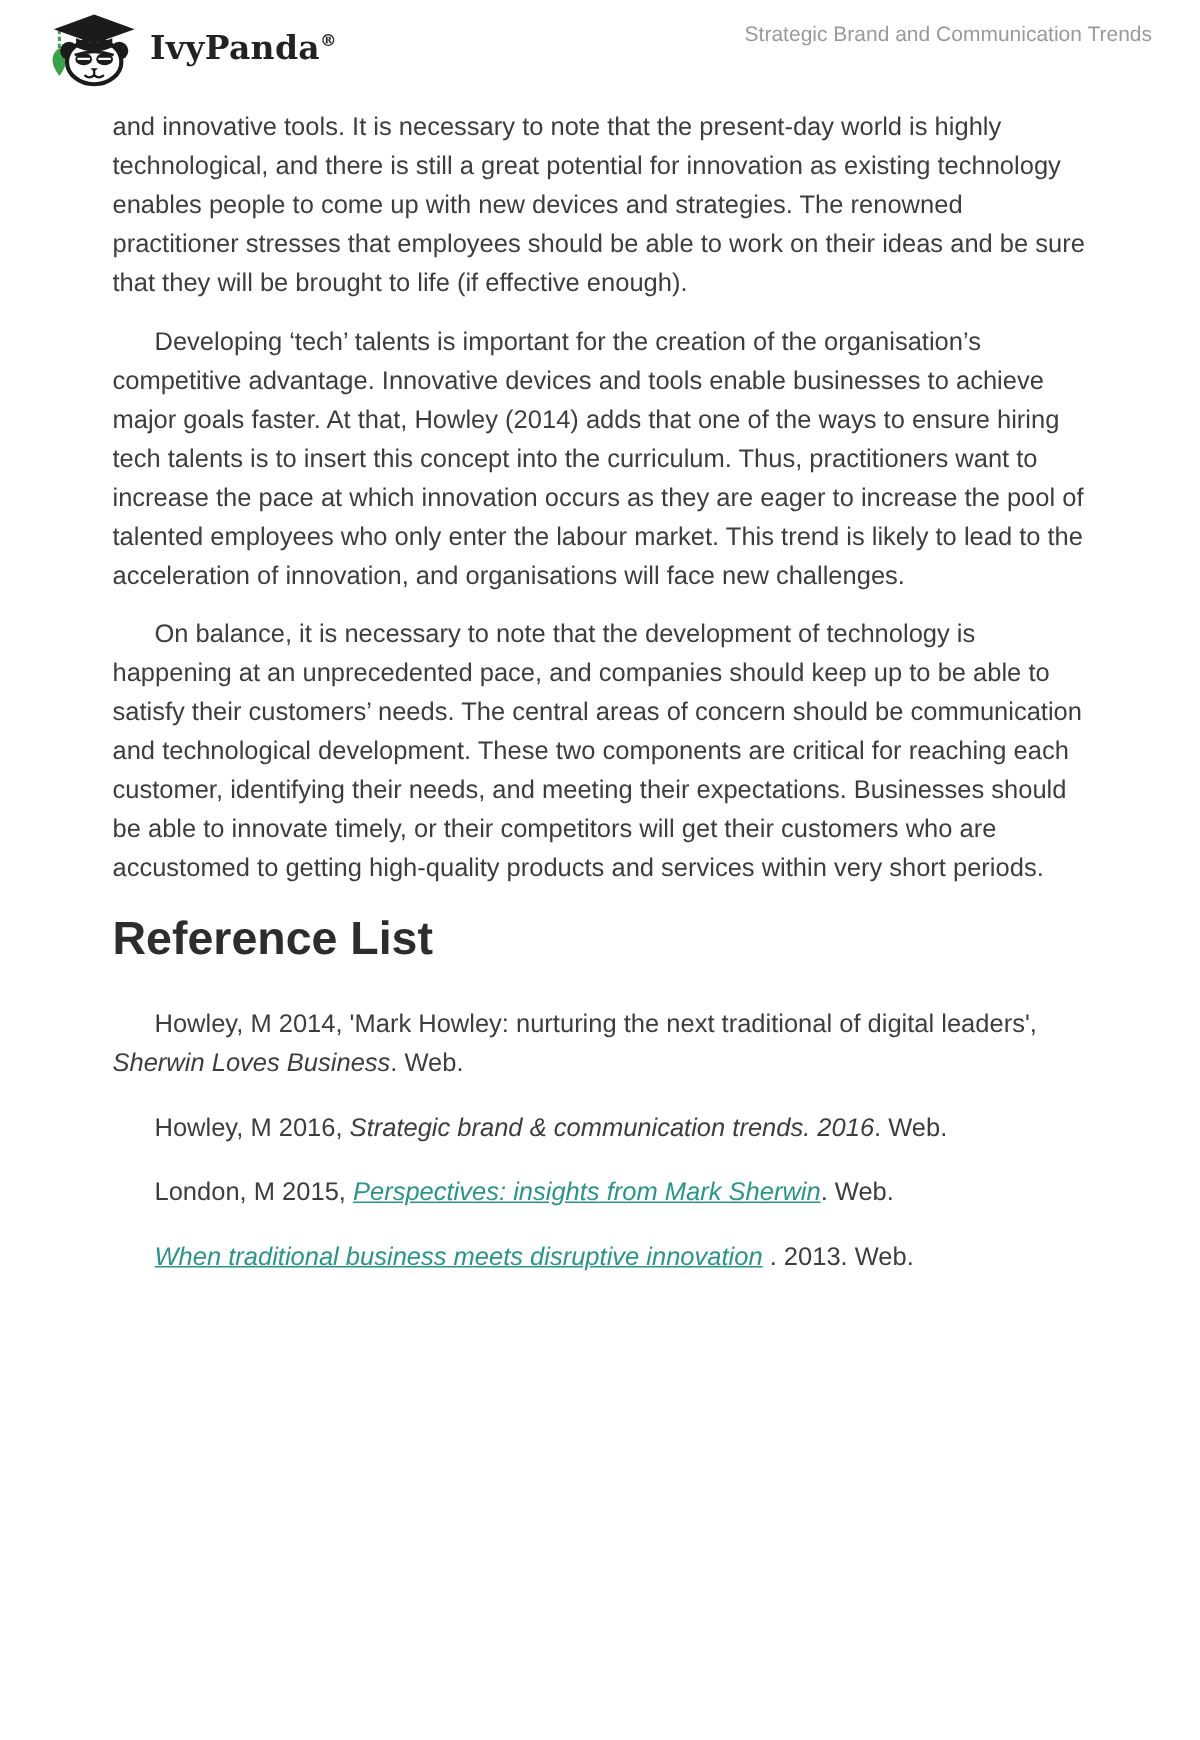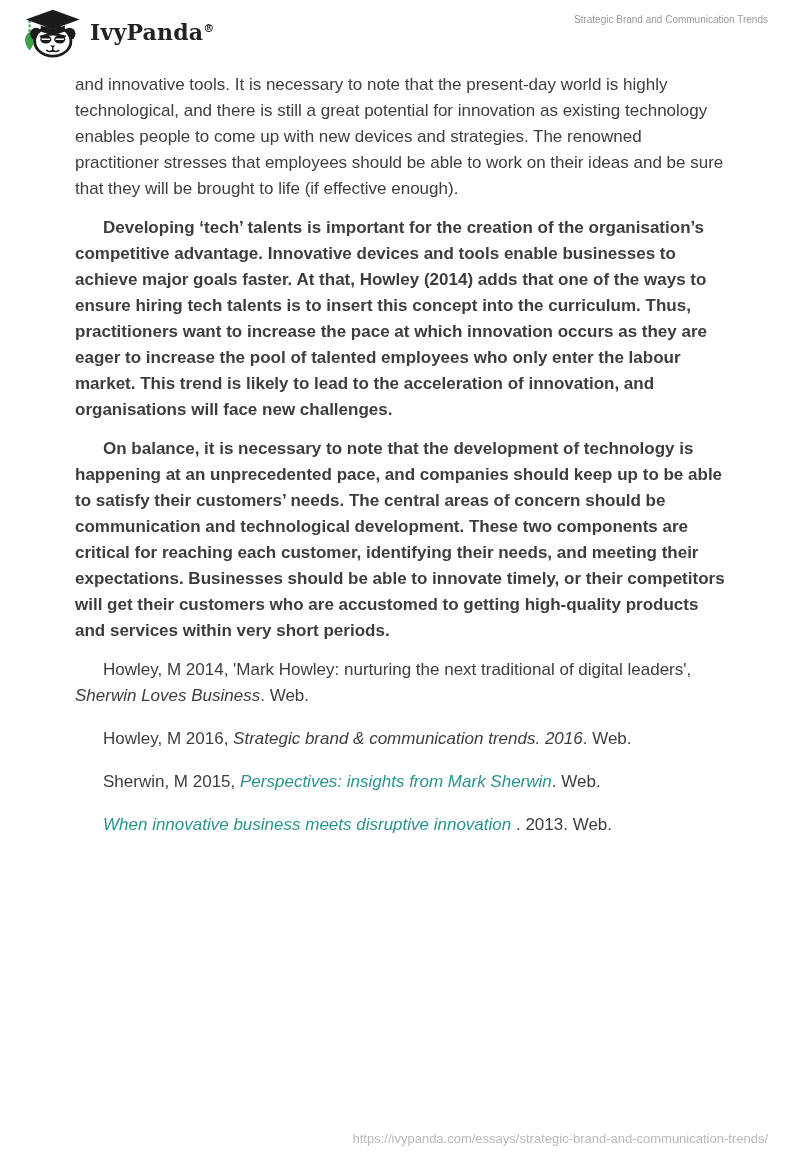--- a/index.html
+++ b/index.html
@@ -8,62 +8,63 @@
     position: relative;
     width: 800px;
     height: 1160px;
     background: #ffffff;
     font-family: "Liberation Sans", sans-serif;
     overflow: hidden;
     margin: 0 auto;
   }
   
   .header { position: absolute; top: 0; left: 0; right: 0; height: 64px; background: #fff; }
-  .brand { position: absolute; left: 17px; top: 6px; display: flex; align-items: center; gap: 7px; }
+  .brand { position: absolute; left: 27px; top: 6px; display: flex; align-items: center; gap: 7px; }
   .logo { display: inline-block; width: 66px; height: 52px; }
   .brand-name {
     font-family: "DejaVu Serif", "Liberation Serif", serif;
     font-weight: bold;
     font-size: 22px;
     color: #222222;
     letter-spacing: 0.2px;
   }
   .brand-name sup { font-size: 11px; vertical-align: super; }
   .doc-title {
     position: absolute;
     top: 14px;
     right: 32px;
-    font-size: 10px;
+    font-size: 14px;
     color: #9a9a9a;
     text-align: right;
   }
   
   .content {
     position: absolute;
     left: 75px;
     top: 72px;
     width: 650px;
     color: #3d3d3d;
     font-size: 17px;
     line-height: 26px;
   }
   .para { margin: 0 0 13px 0; }
-  .para.indent { text-indent: 28px; font-weight: bold; }
+  .para.indent { text-indent: 28px; }
   .ref-heading {
     font-size: 31px;
     line-height: 36px;
     font-weight: bold;
     color: #2d2d2d;
     margin: 16px 0 26px 0;
     font-family: "Liberation Sans", sans-serif;
   }
   .ref { margin: 0 0 17px 0; text-indent: 28px; }
   .ref em { font-style: italic; }
   a.ref-link {
     font-style: italic;
+    text-decoration: underline;
     cursor: pointer;
   }
   
   .footer-url {
     position: absolute;
     right: 32px;
     bottom: 14px;
     font-size: 13px;
     color: #b9b9b9;
   }
@@ -106,25 +107,25 @@
       <span class="brand-name"><span>IvyPanda</span><sup>®</sup></span>
     </div>
     <div class="doc-title">Strategic Brand and Communication Trends</div>
   </header>
 
   <main class="content">
     <p class="para">and innovative tools. It is necessary to note that the present-day world is highly technological, and there is still a great potential for innovation as existing technology enables people to come up with new devices and strategies. The renowned practitioner stresses that employees should be able to work on their ideas and be sure that they will be brought to life (if effective enough).</p>
     <p class="para indent">Developing ‘tech’ talents is important for the creation of the organisation’s competitive advantage. Innovative devices and tools enable businesses to achieve major goals faster. At that, Howley (2014) adds that one of the ways to ensure hiring tech talents is to insert this concept into the curriculum. Thus, practitioners want to increase the pace at which innovation occurs as they are eager to increase the pool of talented employees who only enter the labour market. This trend is likely to lead to the acceleration of innovation, and organisations will face new challenges.</p>
     <p class="para indent">On balance, it is necessary to note that the development of technology is happening at an unprecedented pace, and companies should keep up to be able to satisfy their customers’ needs. The central areas of concern should be communication and technological development. These two components are critical for reaching each customer, identifying their needs, and meeting their expectations. Businesses should be able to innovate timely, or their competitors will get their customers who are accustomed to getting high-quality products and services within very short periods.</p>
 
+    <h2 class="ref-heading">Reference List</h2>
 
     <p class="ref"><span>Howley, M 2014, 'Mark Howley: nurturing the next traditional of digital leaders', </span><em>Sherwin Loves Business</em><span>. Web.</span></p>
 
     <p class="ref"><span>Howley, M 2016, </span><em>Strategic brand &amp; communication trends. 2016</em><span>. Web.</span></p>
 
-    <p class="ref"><span>Sherwin, M 2015, </span><a class="ref-link" style="color: rgb(42, 148, 138);">Perspectives: insights from Mark Sherwin</a><span>. Web.</span></p>
+    <p class="ref"><span>London, M 2015, </span><a class="ref-link" style="color: rgb(42, 148, 138);">Perspectives: insights from Mark Sherwin</a><span>. Web.</span></p>
 
-    <p class="ref"><a class="ref-link" style="color: rgb(42, 148, 138);">When innovative business meets disruptive innovation</a><span> . 2013. Web.</span></p>
+    <p class="ref"><a class="ref-link" style="color: rgb(42, 148, 138);">When traditional business meets disruptive innovation</a><span> . 2013. Web.</span></p>
   </main>
 
-  <div class="footer-url">https://ivypanda.com/essays/strategic-brand-and-communication-trends/</div>
 
 </div>
 
 </body></html>

